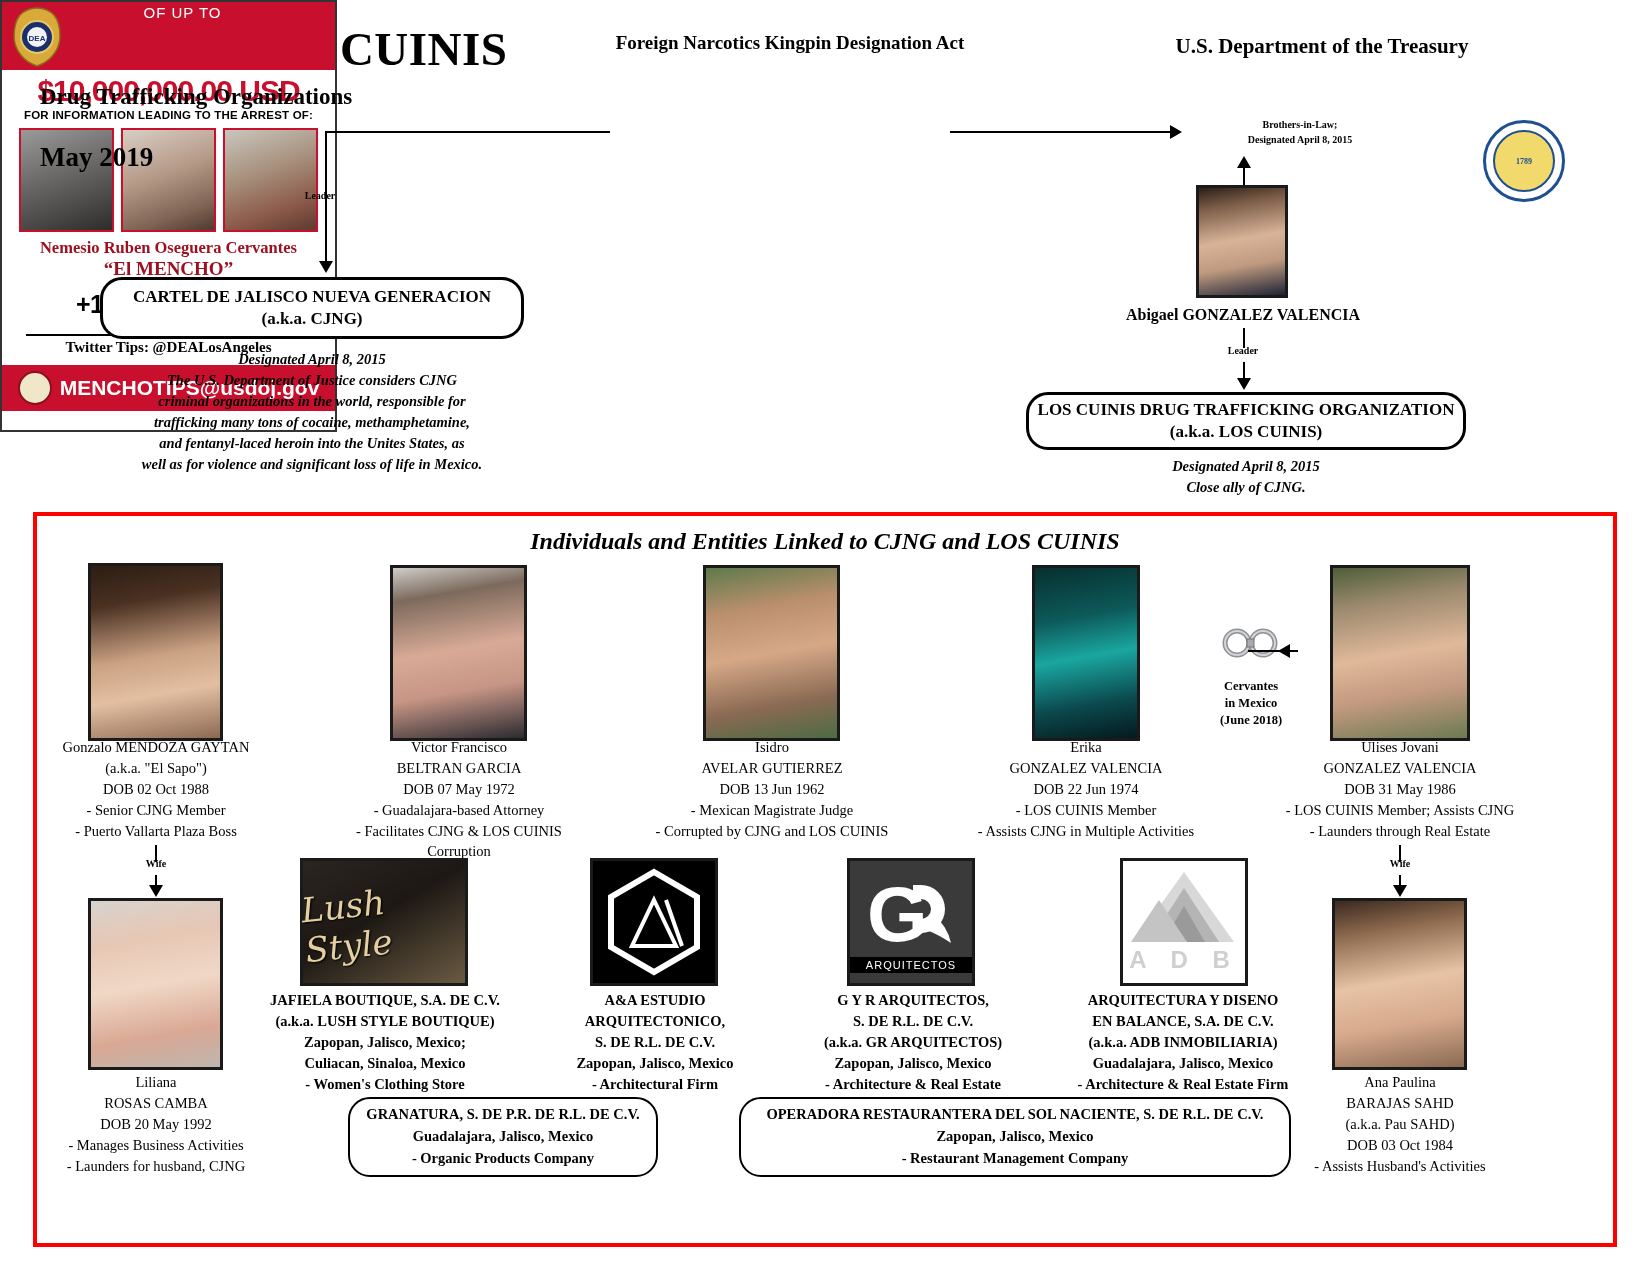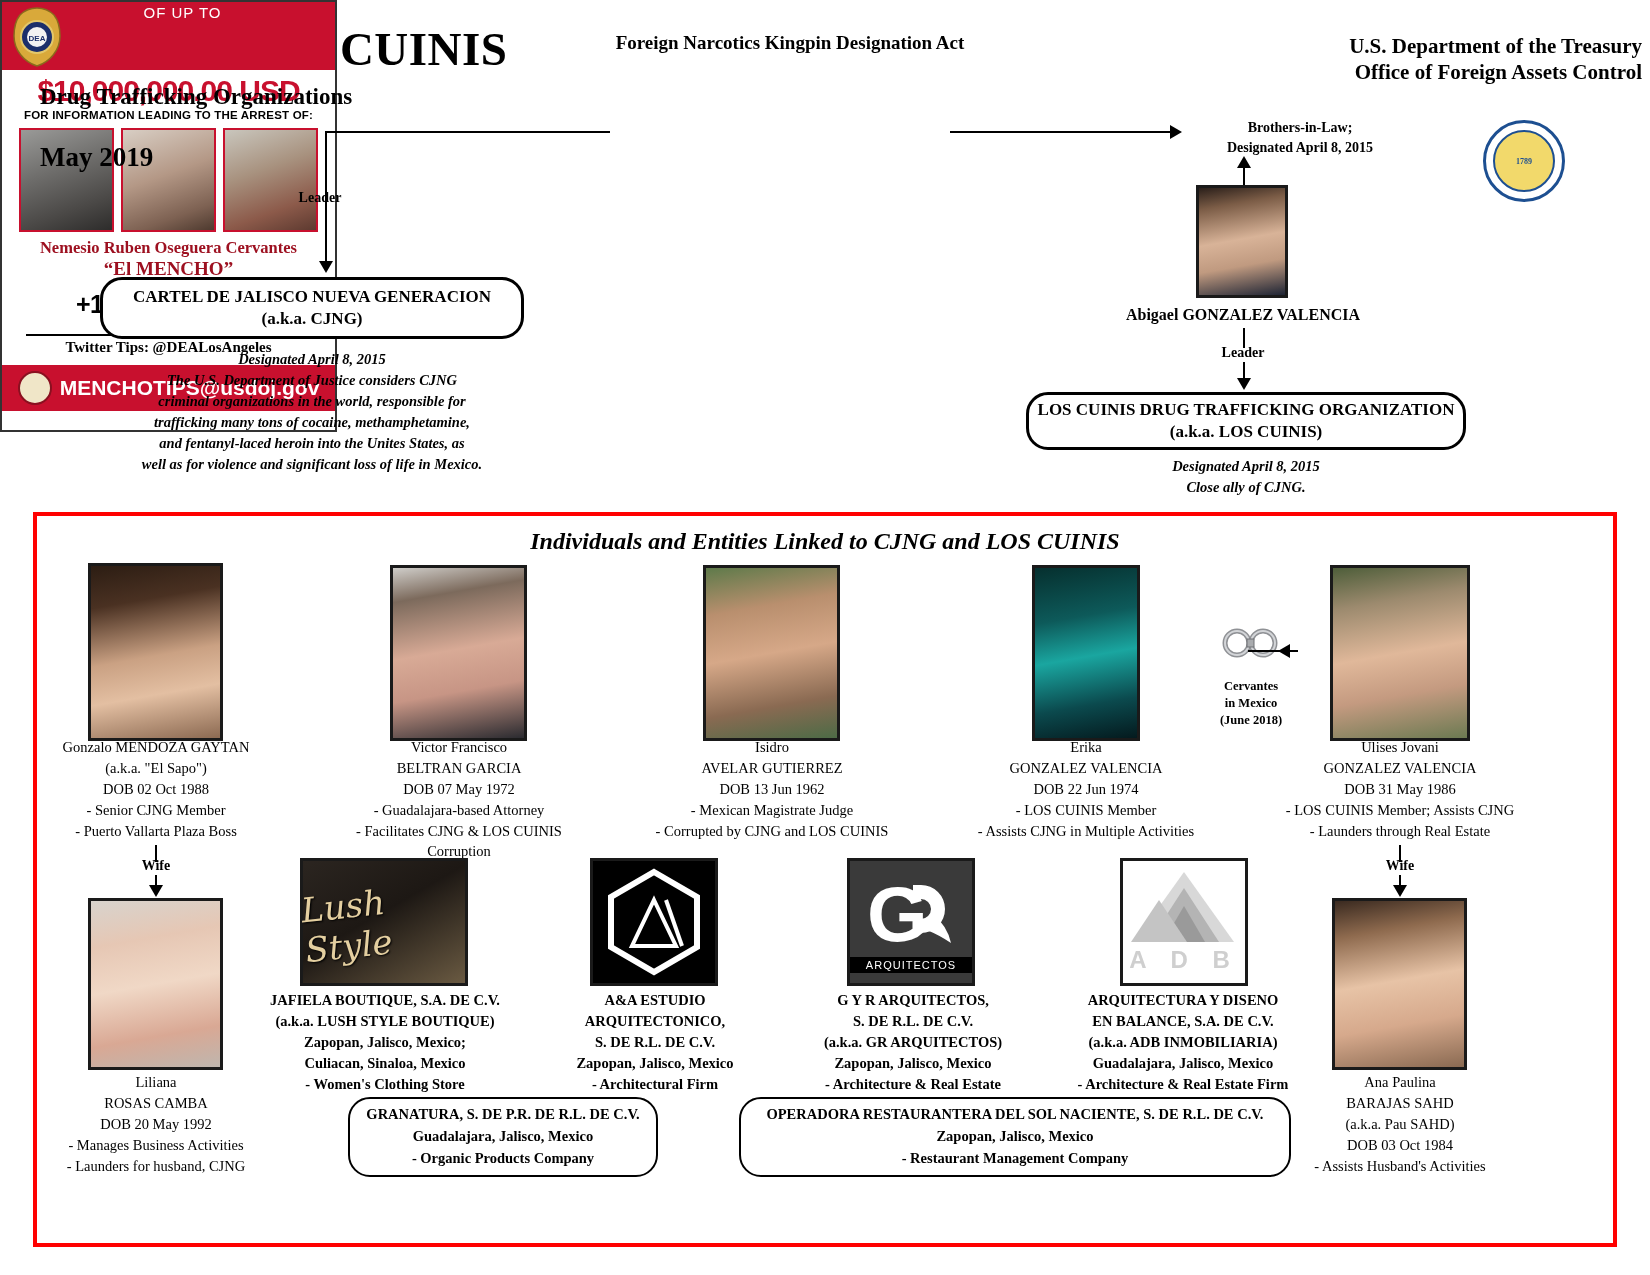--- a/index.html
+++ b/index.html
@@ -15,42 +15,42 @@
   .ctr{text-align:center;}
   .b{font-weight:bold;}
 
   
   #title-main{left:38px;top:22px;font-size:47px;font-weight:bold;letter-spacing:.5px;}
   #title-sub{left:40px;top:84px;font-size:23px;font-weight:bold;}
   #title-date{left:40px;top:142px;font-size:27px;font-weight:bold;}
 
   #kingpin-act{left:590px;top:32px;width:400px;font-size:19px;font-weight:bold;text-align:center;}
 
-  #treasury-title{right:8px;top:33px;width:640px;text-align:right;font-size:21px;font-weight:bold;line-height:1.25;}
+  #treasury-title{right:8px;top:33px;width:640px;text-align:center;font-size:21px;font-weight:bold;line-height:1.25;}
 
   
   #treasury-seal{right:85px;top:120px;width:82px;height:82px;border-radius:50%;
       background:#ffffff;border:3px solid #1d4f91;box-sizing:border-box;
       display:flex;align-items:center;justify-content:center;}
   #treasury-seal .inner{width:58px;height:58px;border-radius:50%;background:#f2d96b;
       border:2px solid #1d4f91;display:flex;align-items:center;justify-content:center;
       font-size:8px;color:#1d4f91;font-weight:bold;}
 
   
   .line{position:absolute;background:#000;}
   .arrow-down{position:absolute;width:0;height:0;border-left:7px solid transparent;
       border-right:7px solid transparent;border-top:12px solid #000;}
   .arrow-up{position:absolute;width:0;height:0;border-left:7px solid transparent;
       border-right:7px solid transparent;border-bottom:12px solid #000;}
   .arrow-right{position:absolute;width:0;height:0;border-top:7px solid transparent;
       border-bottom:7px solid transparent;border-left:12px solid #000;}
   .arrow-left{position:absolute;width:0;height:0;border-top:7px solid transparent;
       border-bottom:7px solid transparent;border-right:12px solid #000;}
 
-  .conn-label{position:absolute;font-size:14px;font-weight:bold;text-align:center;}
+  .conn-label{position:absolute;font-size:10px;font-weight:bold;text-align:center;}
 
   
   .orgbox{position:absolute;border:3px solid #000;border-radius:22px;
       display:flex;flex-direction:column;align-items:center;justify-content:center;
       background:#fff;box-sizing:border-box;}
   .orgbox .l1{font-size:17px;font-weight:bold;line-height:1.3;}
   .orgbox .l2{font-size:17px;font-weight:bold;line-height:1.3;}
 
   .note{position:absolute;text-align:center;font-style:italic;font-weight:bold;
       font-size:14.5px;line-height:1.45;}
@@ -137,21 +137,20 @@
 </style>
 </head>
 <body>
 
 <div class="abs" id="title-main">CJNG &amp; LOS CUINIS</div>
 <div class="abs" id="title-sub">Drug Trafficking Organizations</div>
 <div class="abs" id="title-date">May 2019</div>
 <div class="abs" id="kingpin-act">Foreign Narcotics Kingpin Designation Act</div>
 <div class="abs" id="treasury-title">
   <div>U.S. Department of the Treasury</div>
-  <div>Office of Foreign Assets Control</div>
 </div>
 
 <div class="abs" id="treasury-seal">
   <div class="inner">1789</div>
 </div>
 
 <div class="line" style="left:325px;top:131px;width:285px;height:2px;"></div>
 <div class="line" style="left:325px;top:131px;width:2px;height:130px;"></div>
 <div class="arrow-down" style="left:319px;top:261px;"></div>
 <div class="conn-label" style="left:255px;top:190px;width:130px;">Leader</div>

